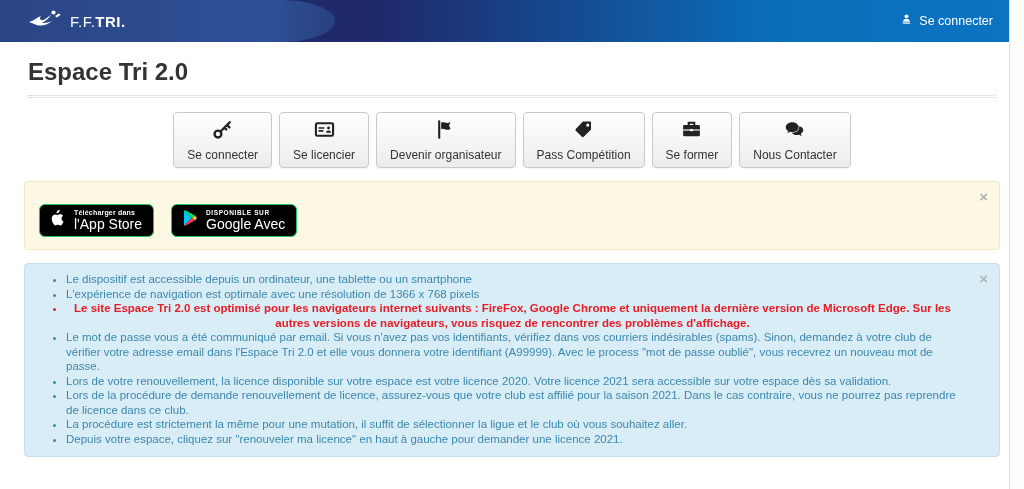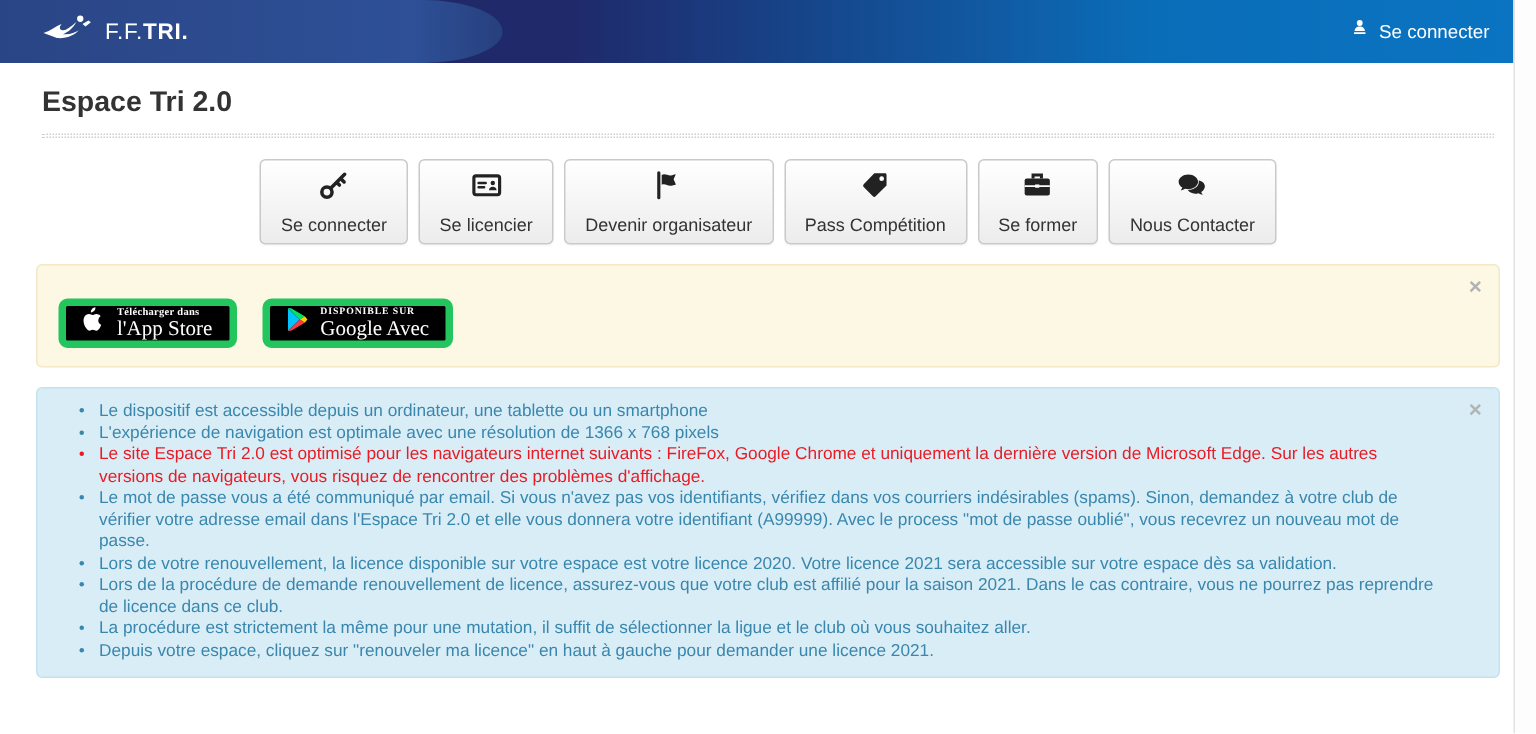--- a/index.html
+++ b/index.html
@@ -34,21 +34,21 @@
   .brand { position: relative; display: flex; align-items: center; gap: 8px; padding-left: 28px; z-index: 2; }
   .brand svg { width: 34px; height: 22px; }
   .brand-text { color: #fff; font-size: 15px; letter-spacing: .5px; }
   .brand-text .light { font-weight: 400; }
   .brand-text .bold { font-weight: 700; }
   .login { position: relative; z-index: 2; display: flex; align-items: center; gap: 6px; padding-right: 16px; cursor: pointer; }
   .login svg { width: 13px; height: 13px; }
   .login-label { color: #fff; font-size: 12.5px; }
   
   .page { padding: 0 24px; }
-  h1.page-title { font-size: 19px; font-weight: 700; color: #333; margin: 16px 4px 9px; }
+  h1.page-title { font-size: 24px; font-weight: 700; color: #333; margin: 16px 4px 9px; }
   .dotted-sep { height: 3px; border-top: 1px dotted #cfcfcf; border-bottom: 1px dotted #cfcfcf; margin: 0 4px 11px; }
   
   .quick-actions { display: flex; justify-content: center; align-items: stretch; gap: 7px; margin: 14px 0 13px; }
   .qa-btn {
     background: linear-gradient(#ffffff, #ececec);
     border: 1px solid #c9c9c9; border-radius: 4px;
     padding: 6px 13px 5px;
     display: flex; flex-direction: column; align-items: center; justify-content: center;
     cursor: pointer; box-shadow: 0 1px 1px rgba(0,0,0,.04);
   }
@@ -61,39 +61,38 @@
     color: #b3b3b3; font-size: 15px; font-weight: 700; line-height: 1; cursor: pointer;
     font-family: "Liberation Sans", sans-serif;
   }
   .alert-warning {
     background: #fcf8e3; border: 1px solid #f3e7c6;
     color: #bf9b53; font-weight: 700; font-size: 12.5px; line-height: 17px;
     padding: 11px 40px 12px 14px;
   }
   .badges { display: flex; align-items: center; gap: 17px; margin-top: 11px; }
   .store-badge {
-    background: #000; color: #fff; border-radius: 6px; border: 5px solid #22c55e;
+    background: #000; color: #fff; border-radius: 6px; border: 1px solid #22c55e;
     height: 33px; display: flex; align-items: center; gap: 7px; padding: 0 11px 0 9px;
     cursor: pointer;
-    font-family: Liberation Serif, serif;
   }
   .store-badge svg { width: 18px; height: 18px; }
   .badge-lines { display: flex; flex-direction: column; justify-content: center; }
   .badge-top { font-size: 7px; line-height: 8px; letter-spacing: .2px; }
   .badge-top.caps { font-size: 6.5px; letter-spacing: .6px; }
   .badge-bottom { font-size: 14px; line-height: 15px; font-weight: 500; white-space: nowrap; }
   .alert-info {
     background: #d9edf7; border: 1px solid #c3e2ef;
     color: #3a87ad; font-size: 11.5px; line-height: 14.5px;
     padding: 8px 40px 10px 14px;
   }
   .tips-title { font-weight: 700; margin: 0 0 1px; }
   ul.tips-list { margin: 0; padding-left: 27px; }
   ul.tips-list li { margin: 0; }
-  ul.tips-list li.red { color: #e81c25; font-weight: 400; }
+  ul.tips-list li.red { color: #e81c25; font-weight: 700; text-align: center; }
 </style>
 </head>
 <body>
 
 <div class="scroll-track"></div>
 
 <div class="navbar">
   <div class="brand-bg"></div>
   <div class="brand">
     <span>

